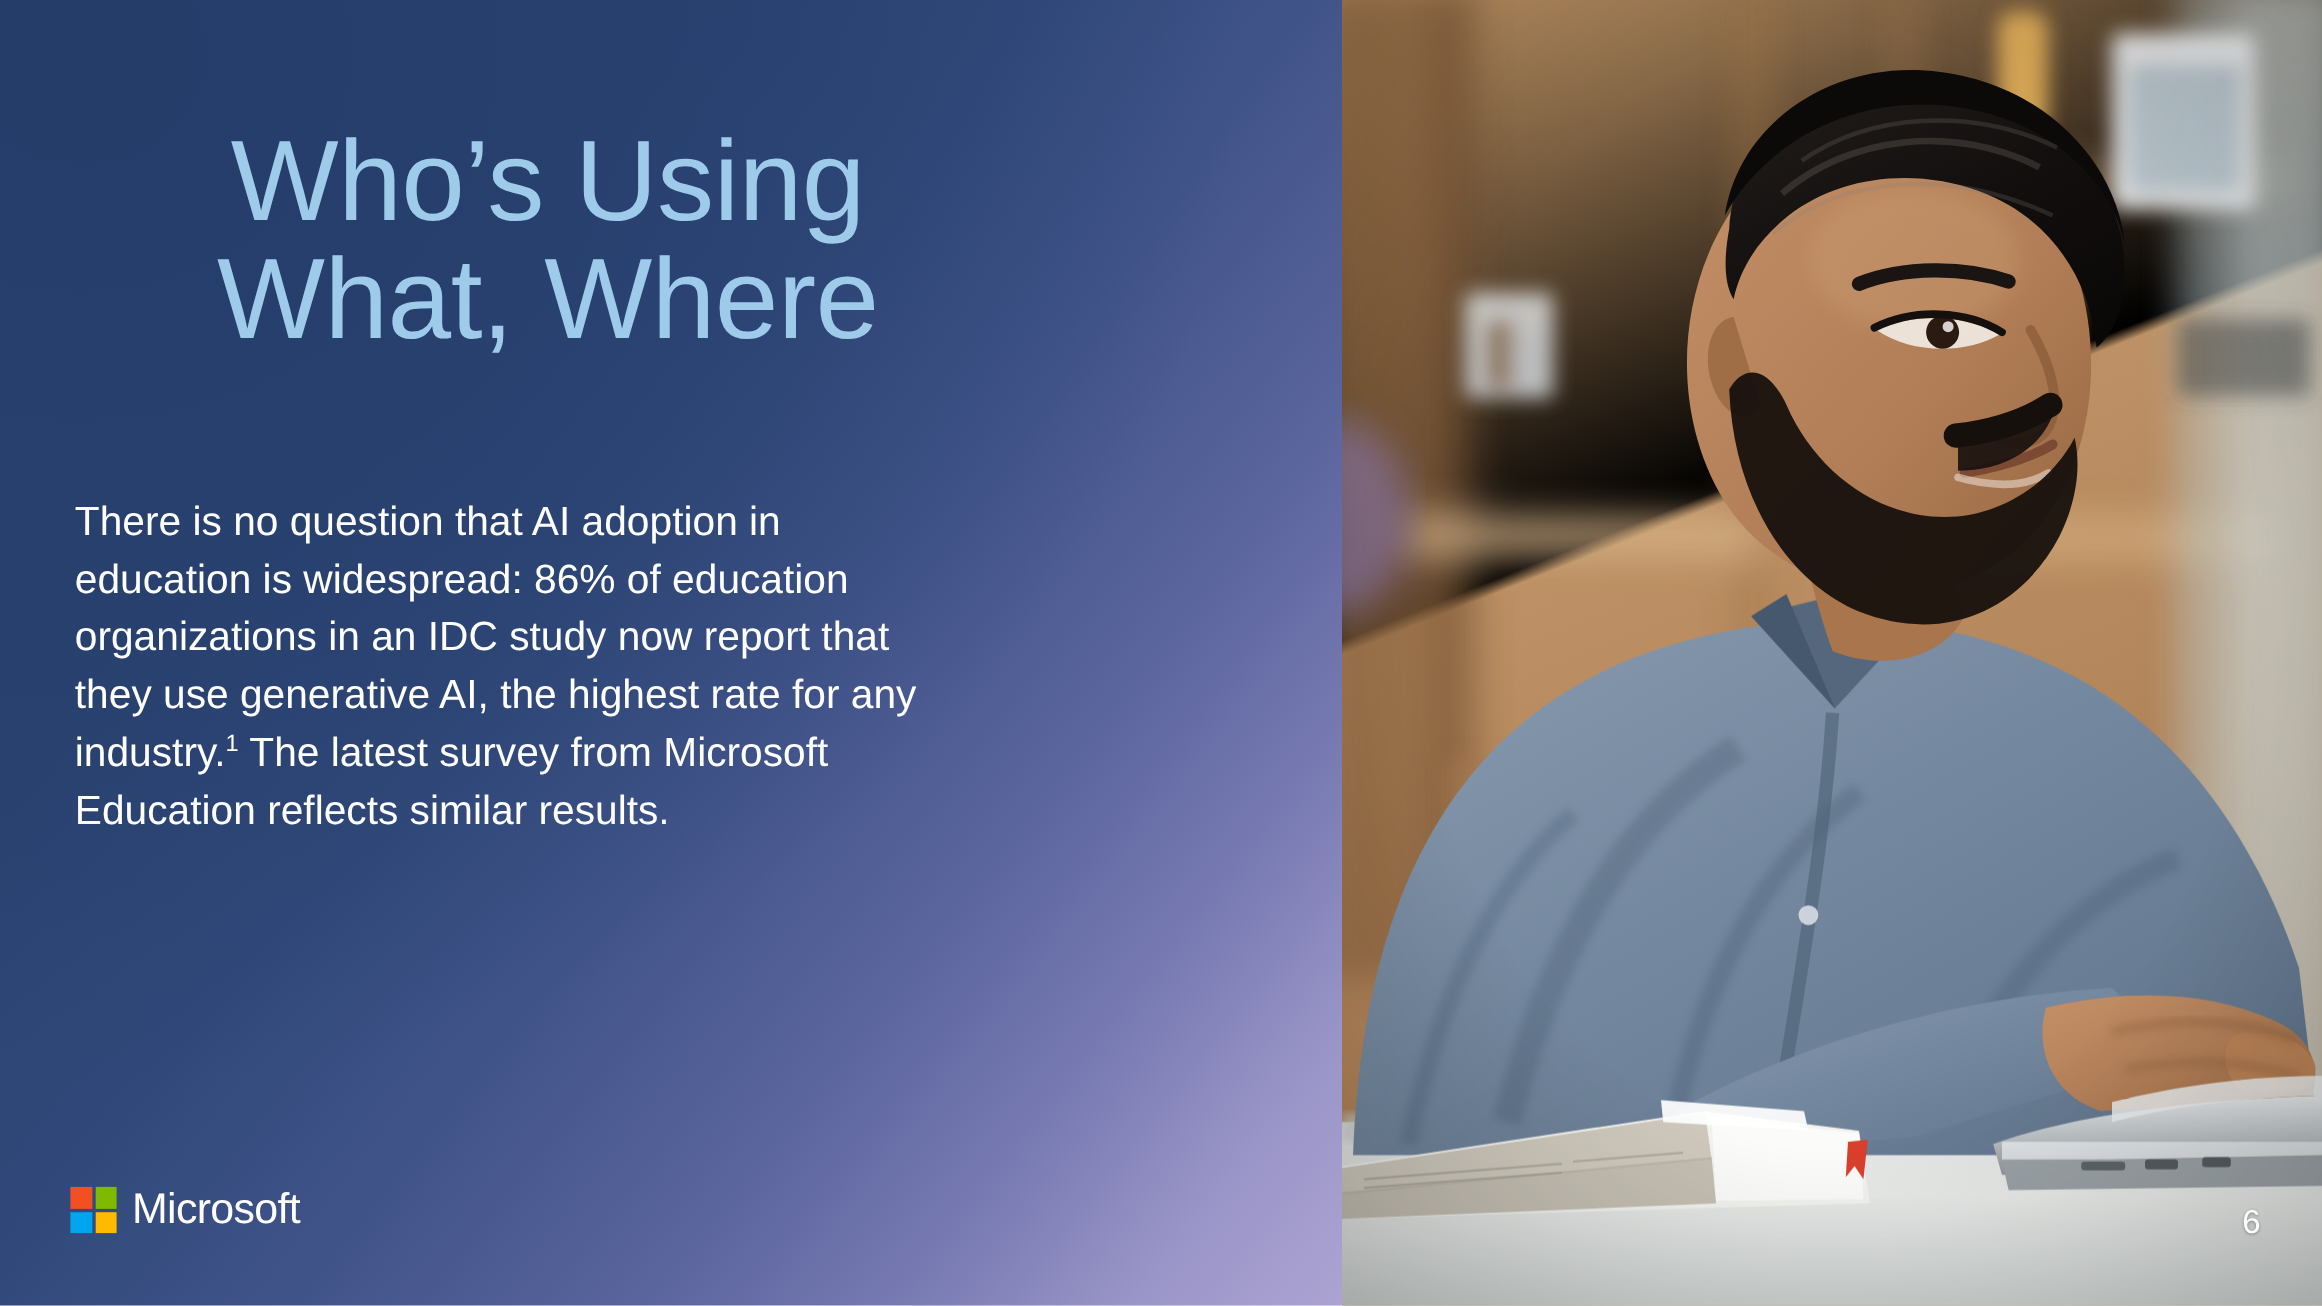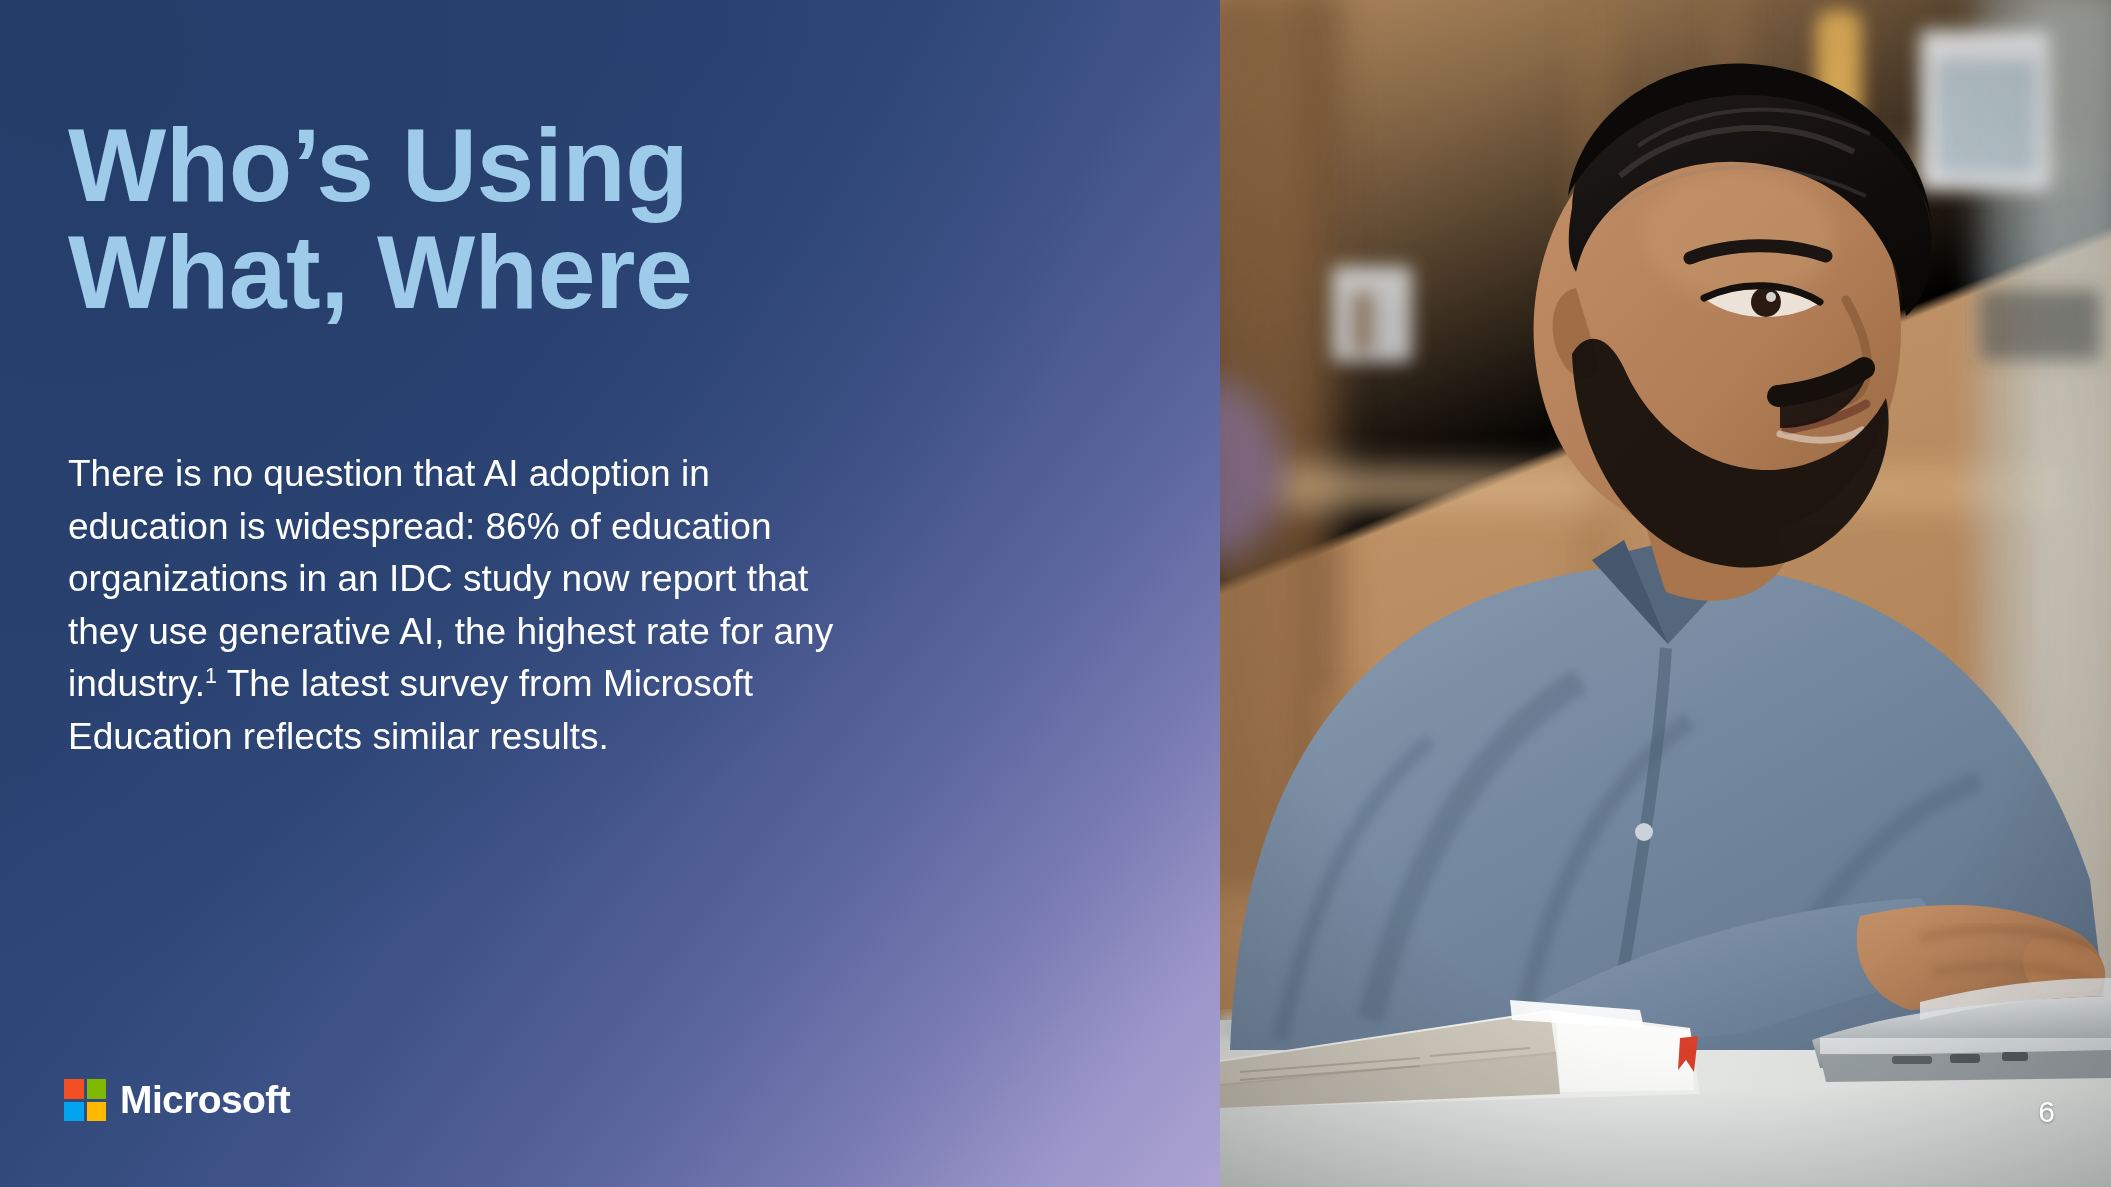--- a/index.html
+++ b/index.html
@@ -49,23 +49,24 @@
 
   
   .title {
     position: absolute;
     left: 68px;
     top: 112px;
     width: 860px;
     color: #9ecbe9;
     font-size: 104px;
     line-height: 1.03;
-    font-weight: 700;
+    font-weight: 400;
     letter-spacing: -0.5px;
     white-space: pre-line;
+    text-align: center;
   }
 
   
   .body-copy {
     position: absolute;
     left: 68px;
     top: 448px;
     width: 800px;
     color: #ffffff;
     font-size: 37px;
@@ -115,21 +116,21 @@
     width: 42px; height: 42px;
     display: grid;
     grid-template-columns: 1fr 1fr;
     grid-template-rows: 1fr 1fr;
     gap: 3px;
   }
   .ms-sq { width:100%; height:100%; }
   .ms-wordmark {
     color: #ffffff;
     font-size: 39px;
-    font-weight: 700;
+    font-weight: 400;
     letter-spacing: -0.6px;
     text-align: center;
   }
 
   
   .photo {
     position: absolute;
     left: 1220px; top: 0;
     width: 891px; height: 1187px;
     overflow: hidden;

